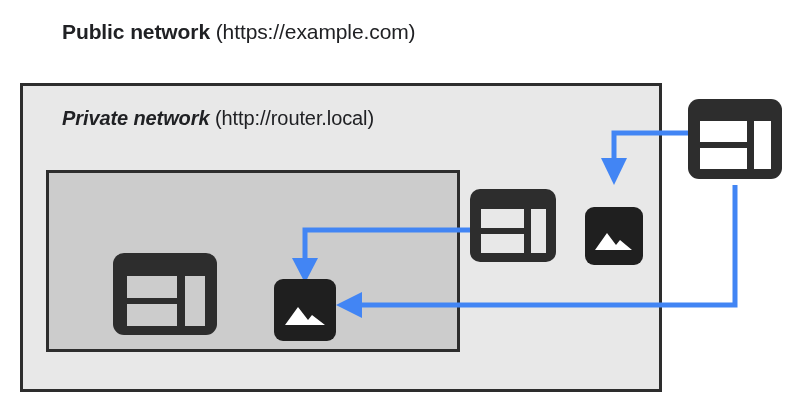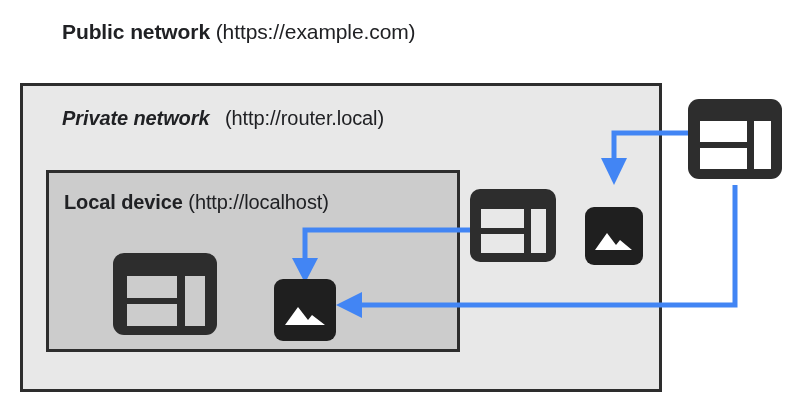--- a/index.html
+++ b/index.html
@@ -50,21 +50,21 @@
   .private-title {
     position: absolute;
     left: 62px;
     top: 107px;
     font-size: 20px;
     color: #202124;
     white-space: nowrap;
     letter-spacing: -0.1px;
   }
   .private-title .strong { font-weight: bold; font-style: italic; }
-  .private-title .light  { font-weight: normal; margin-left: 10px; }
+  .private-title .light  { font-weight: normal; }
 
   
   .local-box {
     position: absolute;
     left: 46px;
     top: 170px;
     width: 414px;
     height: 182px;
     background: #cccccc;
     border: 3px solid #2d2d2d;
@@ -105,23 +105,20 @@
   <div class="public-title">
     <span class="strong">Public network</span><span class="light"> (https://example.com)</span>
   </div>
 
   <div class="private-box"></div>
   <div class="private-title">
     <span class="strong">Private network</span><span class="light"> (http://router.local)</span>
   </div>
 
   <div class="local-box"></div>
-  <div class="local-title">
-    <span class="strong">Local device</span><span class="light"> (http://localhost)</span>
-  </div>
 
   <svg id="arrow-layer" viewBox="0 0 800 420" width="800" height="420">
 
     <g>
       <path d="M 470 230 L 305 230 L 305 262" fill="none" stroke="#4285f4" stroke-width="5"></path>
       <polygon points="305,283 292,258 318,258" fill="#4285f4"></polygon>
     </g>
 
     <g>
       <path d="M 690 133 L 614 133 L 614 160" fill="none" stroke="#4285f4" stroke-width="5"></path>

